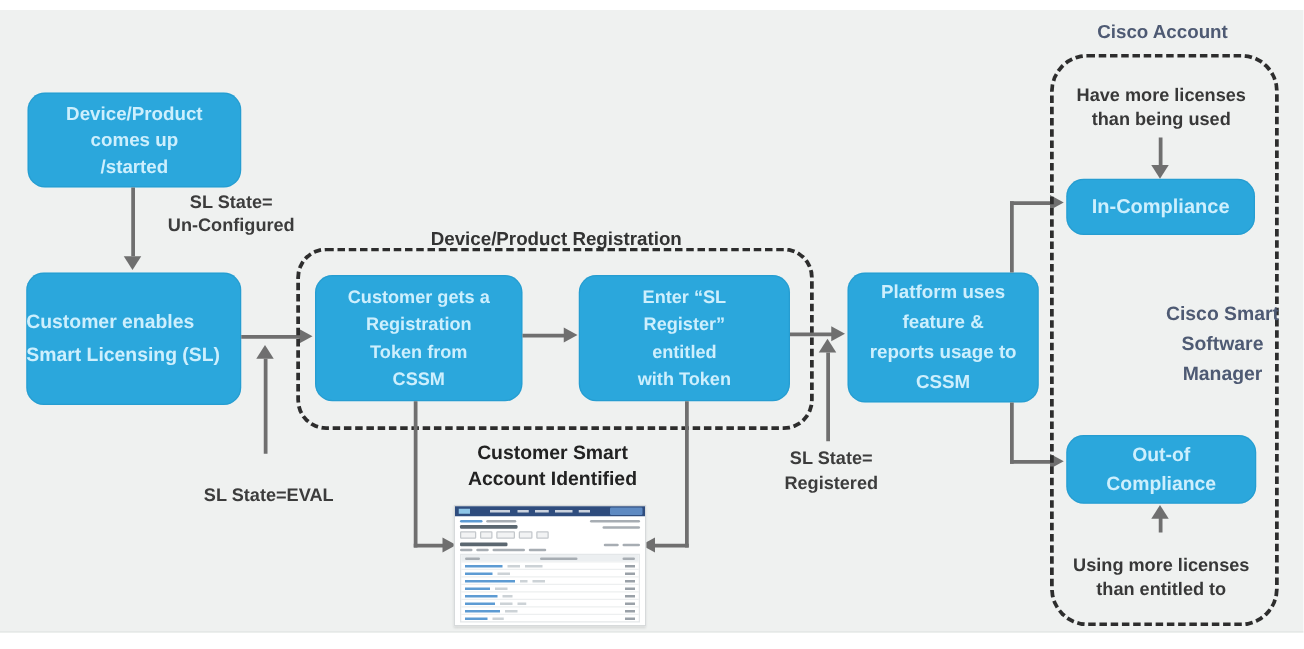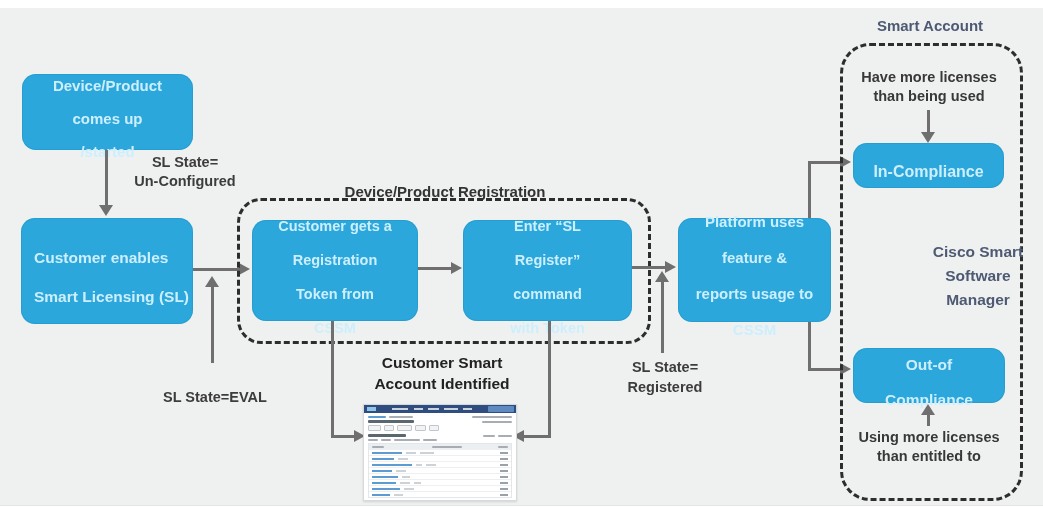--- a/index.html
+++ b/index.html
@@ -3,21 +3,21 @@
 <meta charset="utf-8">
 <style>
   html,body{margin:0;padding:0;background:#ffffff;}
   .stage{position:relative;width:1043px;height:519px;background:#ffffff;overflow:hidden;
          font-family:"Liberation Sans",sans-serif;}
   .canvas{position:absolute;left:0;top:8px;width:1043px;height:497px;background:#eff1f0;
           border-bottom:1px solid #e2e5e4;}
   .box{position:absolute;background:#2BA7DC;border-radius:14px;color:#CDEFFD;
        font-weight:700;text-align:center;display:flex;flex-direction:column;justify-content:center;
        box-shadow:0 0 0 1px rgba(30,140,190,.35) inset;}
-  .box .ln{display:block;margin-top:12px;}
+  .box .ln{display:block;}
   .dashed{position:absolute;border:3px dashed #2d2d2d;border-radius:24px;background:transparent;}
   .lbl{position:absolute;color:#3c3c3c;font-weight:700;text-align:center;line-height:19px;}
   .navy{color:#4E5A73;}
   .lv{position:absolute;background:#6f6f6f;}
   .lh{position:absolute;background:#6f6f6f;}
   .ah{position:absolute;width:0;height:0;border-style:solid;border-color:transparent;}
   .ah.right{border-width:6.5px 0 6.5px 11px;border-left-color:#6f6f6f;}
   .ah.left{border-width:6.5px 11px 6.5px 0;border-right-color:#6f6f6f;}
   .ah.down{border-width:11px 7.5px 0 7.5px;border-top-color:#6f6f6f;}
   .ah.up{border-width:0 7.5px 11px 7.5px;border-bottom-color:#6f6f6f;}
@@ -55,21 +55,21 @@
   </div>
 
   <div class="lv" style="left:105px;top:150px;width:3px;height:55px;"></div>
   <div class="ah down" style="left:99px;top:205px;"></div>
 
   <div class="lbl" style="left:115px;top:153px;width:140px;font-size:14.5px;">
     <span class="ln" style="display:block;">SL State=</span>
     <span class="ln" style="display:block;">Un-Configured</span>
   </div>
 
-  <div class="box" style="left:21px;top:218px;width:172px;height:106px;font-size:15.5px;line-height:27px;text-align:left;padding-left:13px;box-sizing:border-box;">
+  <div class="box" style="left:21px;top:218px;width:172px;height:106px;font-size:15.5px;line-height:27px;text-align:left;box-sizing:border-box;">
     <span class="ln">Customer enables</span>
     <span class="ln">Smart Licensing (SL)</span>
   </div>
 
   <div class="lh" style="left:193px;top:268px;width:47px;height:3px;"></div>
   <div class="ah right" style="left:239px;top:263px;"></div>
 
   <div class="lv" style="left:211px;top:287px;width:3px;height:76px;"></div>
   <div class="ah up" style="left:205px;top:276px;"></div>
   <div class="lbl" style="left:140px;top:388px;width:150px;font-size:14.5px;">SL State=EVAL</div>
@@ -83,21 +83,21 @@
     <span class="ln">Token from</span>
     <span class="ln">CSSM</span>
   </div>
 
   <div class="lh" style="left:418px;top:267px;width:34px;height:3px;"></div>
   <div class="ah right" style="left:451px;top:262px;"></div>
 
   <div class="box" style="left:463px;top:220px;width:169px;height:101px;font-size:14.5px;line-height:22px;">
     <span class="ln">Enter “SL</span>
     <span class="ln">Register”</span>
-    <span class="ln">command</span>
+    <span class="ln">entitled</span>
     <span class="ln">with Token</span>
   </div>
 
   <div class="lh" style="left:632px;top:266px;width:34px;height:3px;"></div>
   <div class="ah right" style="left:665px;top:261px;"></div>
 
   <div class="lv" style="left:661px;top:282px;width:3px;height:71px;"></div>
   <div class="ah up" style="left:655px;top:271px;"></div>
   <div class="lbl" style="left:606px;top:357px;width:118px;font-size:14.5px;line-height:20px;">
     <span class="ln" style="display:block;">SL State=</span>
@@ -112,21 +112,21 @@
   </div>
 
   <div class="lv" style="left:808px;top:161px;width:3px;height:57px;"></div>
   <div class="lh" style="left:808px;top:161px;width:33px;height:3px;"></div>
   <div class="ah right" style="left:840px;top:156px;"></div>
 
   <div class="lv" style="left:808px;top:322px;width:3px;height:49px;"></div>
   <div class="lh" style="left:808px;top:368px;width:33px;height:3px;"></div>
   <div class="ah right" style="left:840px;top:363px;"></div>
 
-  <div class="lbl navy" style="left:860px;top:16px;width:140px;font-size:15px;">Smart Account</div>
+  <div class="lbl navy" style="left:860px;top:16px;width:140px;font-size:15px;">Cisco Account</div>
   <div class="dashed" style="left:840px;top:43px;width:177px;height:452px;border-radius:30px;"></div>
 
   <div class="lbl" style="left:848px;top:68px;width:162px;font-size:14.5px;color:#383838;">
     <span class="ln" style="display:block;">Have more licenses</span>
     <span class="ln" style="display:block;">than being used</span>
   </div>
   <div class="lv" style="left:927px;top:110px;width:2.5px;height:22px;"></div>
   <div class="ah down" style="left:921px;top:132px;"></div>
 
   <div class="box" style="left:853px;top:143px;width:151px;height:45px;font-size:16px;">
@@ -140,21 +140,21 @@
   </div>
 
   <div class="box" style="left:853px;top:348px;width:152px;height:55px;font-size:15.5px;line-height:23px;">
     <span class="ln">Out-of</span>
     <span class="ln">Compliance</span>
   </div>
 
   <div class="ah up" style="left:921px;top:404px;"></div>
   <div class="lv" style="left:927px;top:414px;width:2.5px;height:12px;"></div>
   <div class="lbl" style="left:845px;top:428px;width:168px;font-size:14.5px;color:#383838;">
-    <span class="ln" style="display:block;">Using more licenses</span>
+    <span class="ln" style="display:block;margin-top:16px;">Using more licenses</span>
     <span class="ln" style="display:block;">than entitled to</span>
   </div>
 
   <div class="lv" style="left:331px;top:321px;width:3px;height:117px;"></div>
   <div class="lh" style="left:331px;top:435px;width:24px;height:3px;"></div>
   <div class="ah right" style="left:354px;top:430px;"></div>
 
   <div class="lv" style="left:548px;top:321px;width:3px;height:117px;"></div>
   <div class="lh" style="left:524px;top:435px;width:27px;height:3px;"></div>
   <div class="ah left" style="left:513px;top:430px;"></div>

